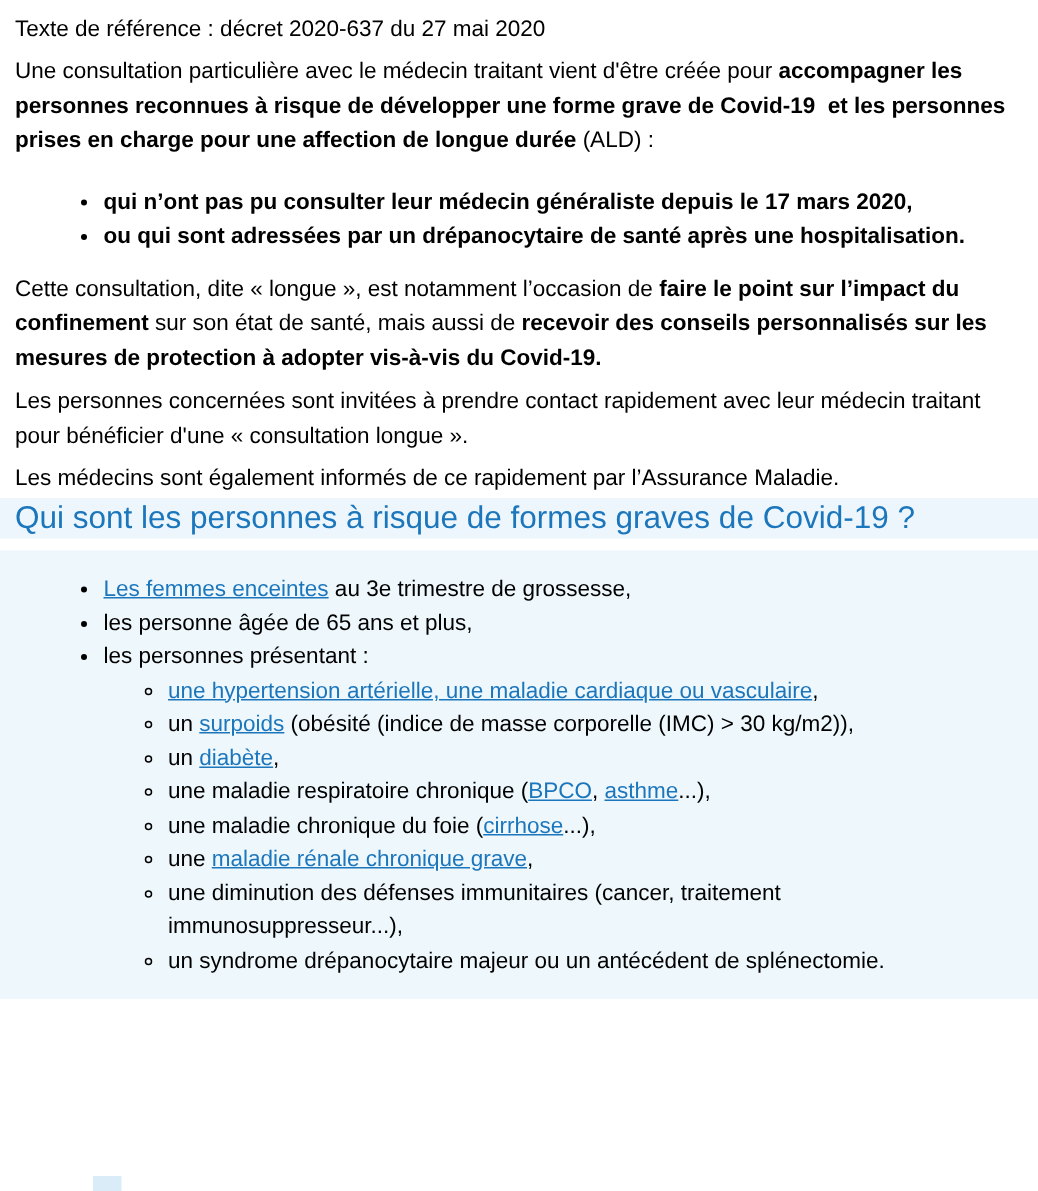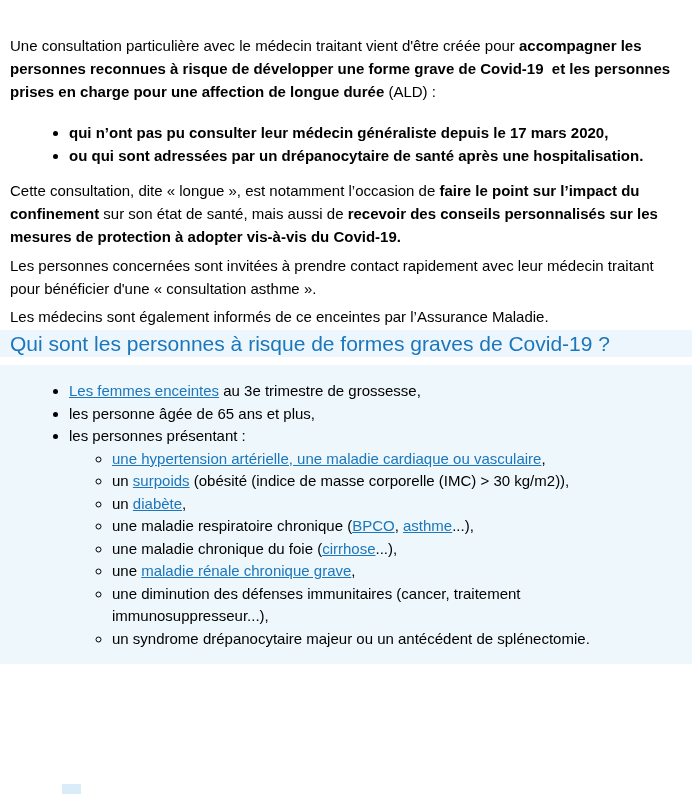--- a/index.html
+++ b/index.html
@@ -18,21 +18,21 @@
     background:var(--page-bg);
     color:var(--text-color);
     font-family:"Liberation Sans","DejaVu Sans",sans-serif;
     font-size:15px;line-height:23px;
   }
   .page{position:relative;width:692px;height:794px;padding:8px 16px 0 10px;overflow:hidden;}
   p{margin:0;white-space:pre-wrap;}
   .b{font-weight:700;}
   a{color:var(--link-color);cursor:pointer;}
   .ref{margin:0;}
-  .intro{margin-top:26px;}
+  .intro{margin-top:5px;}
   ul{margin:12px;padding-left:47px;list-style:disc;white-space:pre-wrap;}
   ul.l2{padding-left:43px;list-style:circle;margin:0;}
   li{padding:0;}
   .eligibility{margin-top:18px;}
   .consultation{margin-top:12px;}
   .coverage{margin-top:8px;}
   .contact{margin-top:6px;}
   .doctors{margin-top:5px;}
   .band{
     margin:2px -16px 8px -10px;
@@ -50,31 +50,32 @@
   .gutter-tab{
     position:absolute;left:62px;top:784px;width:19px;height:10px;
     background:var(--gutter-tab-bg);
   }
 </style>
 </head>
 <body>
 
 <div class="page">
 
+  <p class="ref">Texte de référence : décret 2020-637 du 27 mai 2020</p>
 
   <p class="intro"><span>Une consultation particulière avec le médecin traitant vient d'être créée pour </span><span class="b">accompagner les personnes reconnues à risque de développer une forme grave de Covid-19  et les personnes prises en charge pour une affection de longue durée</span><span> (ALD) :</span></p>
 
   <ul class="l1 eligibility"><li><span class="b">qui n’ont pas pu consulter leur médecin généraliste depuis le 17 mars 2020,</span></li><li><span class="b">ou qui sont adressées par un drépanocytaire de santé après une hospitalisation.</span></li></ul>
 
   <p class="consultation"><span>Cette consultation, dite « longue », est notamment l’occasion de </span><span class="b">faire le point sur l’impact du confinement</span><span> sur son état de santé, mais aussi de </span><span class="b">recevoir des conseils personnalisés sur les mesures de protection à adopter vis-à-vis du Covid-19.</span></p>
 
 
-  <p class="contact">Les personnes concernées sont invitées à prendre contact rapidement avec leur médecin traitant pour bénéficier d'une « consultation asthme ».</p>
+  <p class="contact">Les personnes concernées sont invitées à prendre contact rapidement avec leur médecin traitant pour bénéficier d'une « consultation longue ».</p>
 
-  <p class="doctors">Les médecins sont également informés de ce enceintes par l’Assurance Maladie.</p>
+  <p class="doctors">Les médecins sont également informés de ce rapidement par l’Assurance Maladie.</p>
 
   <h2 class="band">Qui sont les personnes à risque de formes graves de Covid-19 ?</h2>
 
   <div class="list-block">
     <ul class="l1"><li><a href="#">Les femmes enceintes</a><span> au 3e trimestre de grossesse,</span></li><li><span>les personne âgée de 65 ans et plus,</span></li><li><span>les personnes présentant :</span><ul class="l2"><li><a href="#">une hypertension artérielle, une maladie cardiaque ou vasculaire</a><span>,</span></li><li><span>un </span><a href="#">surpoids</a><span> (obésité (indice de masse corporelle (IMC) &gt; 30 kg/m2)),</span></li><li><span>un </span><a href="#">diabète</a><span>,</span></li><li><span>une maladie respiratoire chronique (</span><a href="#">BPCO</a><span>, </span><a href="#">asthme</a><span>...),</span></li><li><span>une maladie chronique du foie (</span><a href="#">cirrhose</a><span>...),</span></li><li><span>une </span><a href="#">maladie rénale chronique grave</a><span>,</span></li><li><span>une diminution des défenses immunitaires (cancer, traitement immunosuppresseur...),</span></li><li><span>un syndrome drépanocytaire majeur ou un antécédent de splénectomie.</span></li></ul></li></ul>
   </div>
 
   <div class="gutter-tab"></div>
 
 </div>

